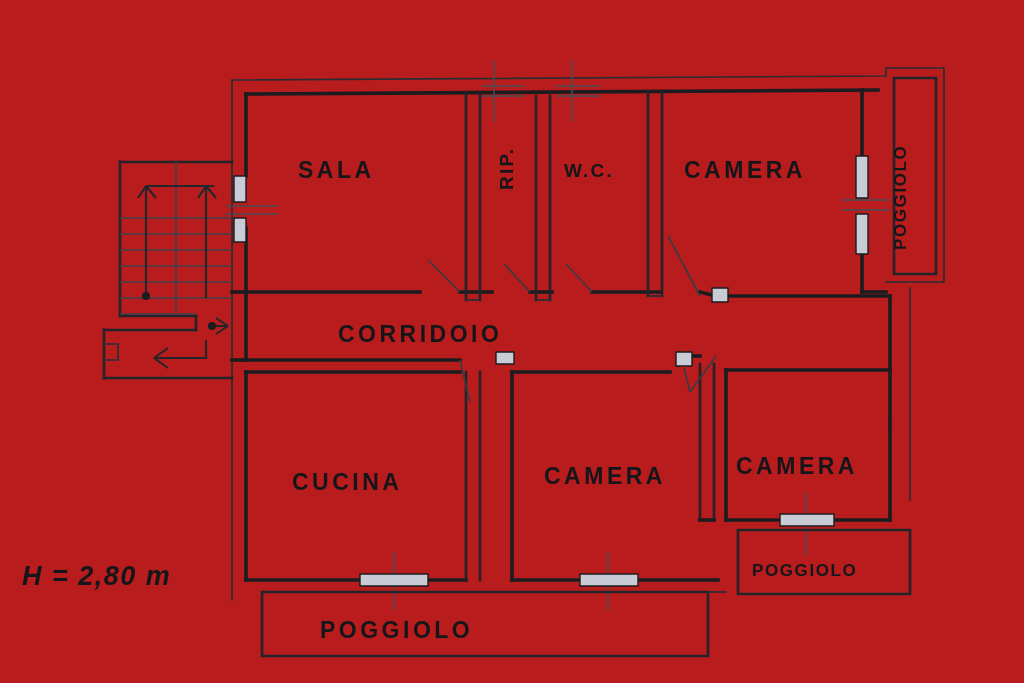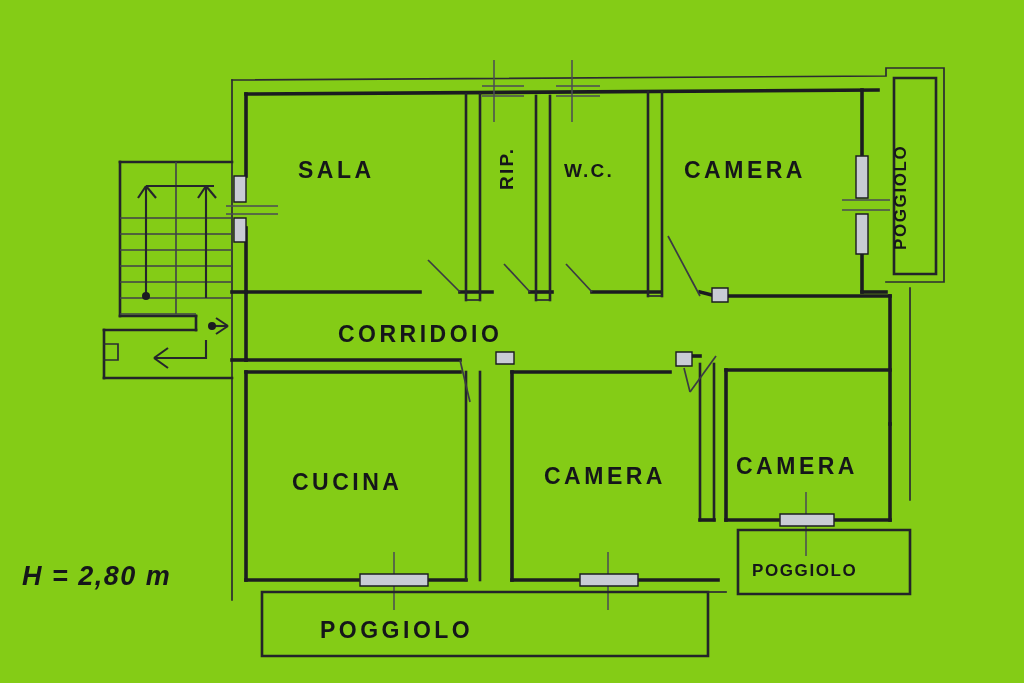--- a/index.html
+++ b/index.html
@@ -8,21 +8,21 @@
     padding: 0;
     background: #ffffff;
   }
   body {
     font-family: "Liberation Sans", sans-serif;
   }
   #plan-root {
     position: relative;
     width: 1024px;
     height: 683px;
-    background: #84cc16;
+    background: #b91c1c;
     overflow: hidden;
   }
   #plan-svg {
     position: absolute;
     left: 0;
     top: 0;
     width: 1024px;
     height: 683px;
   }
   .room-label,

